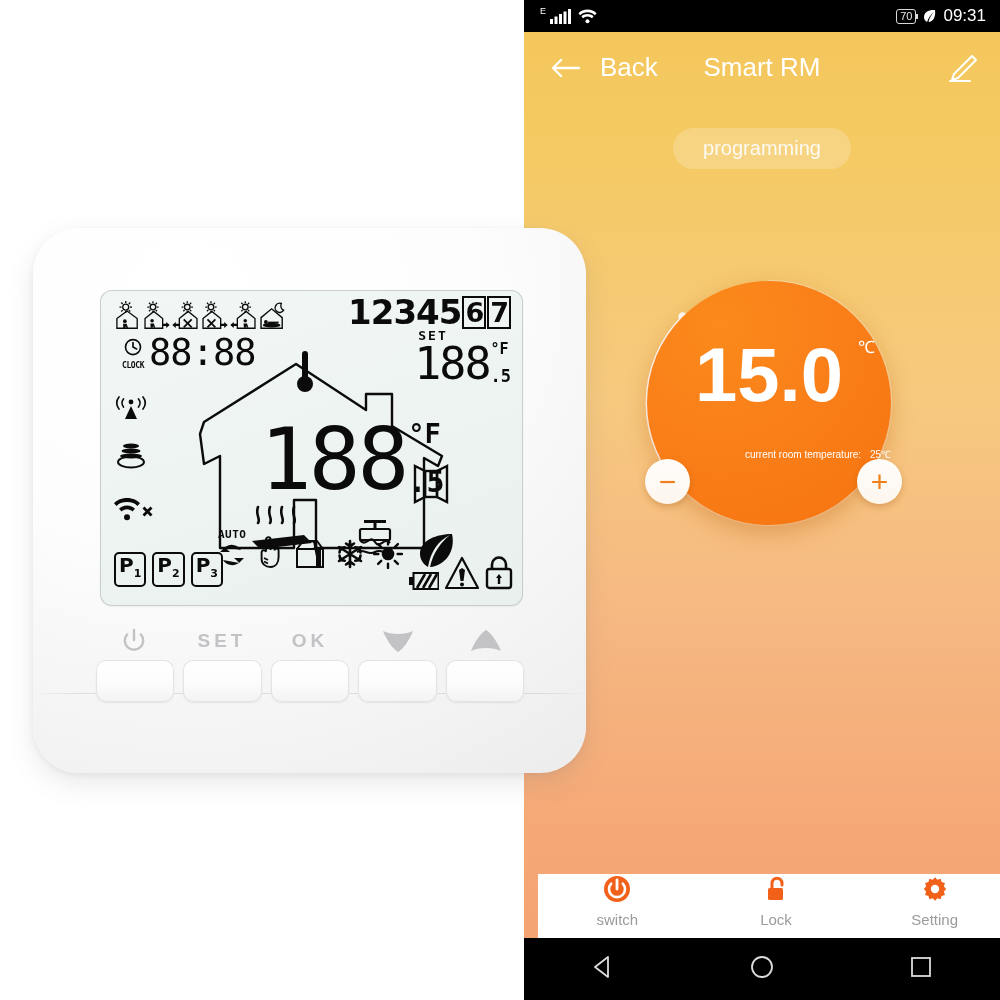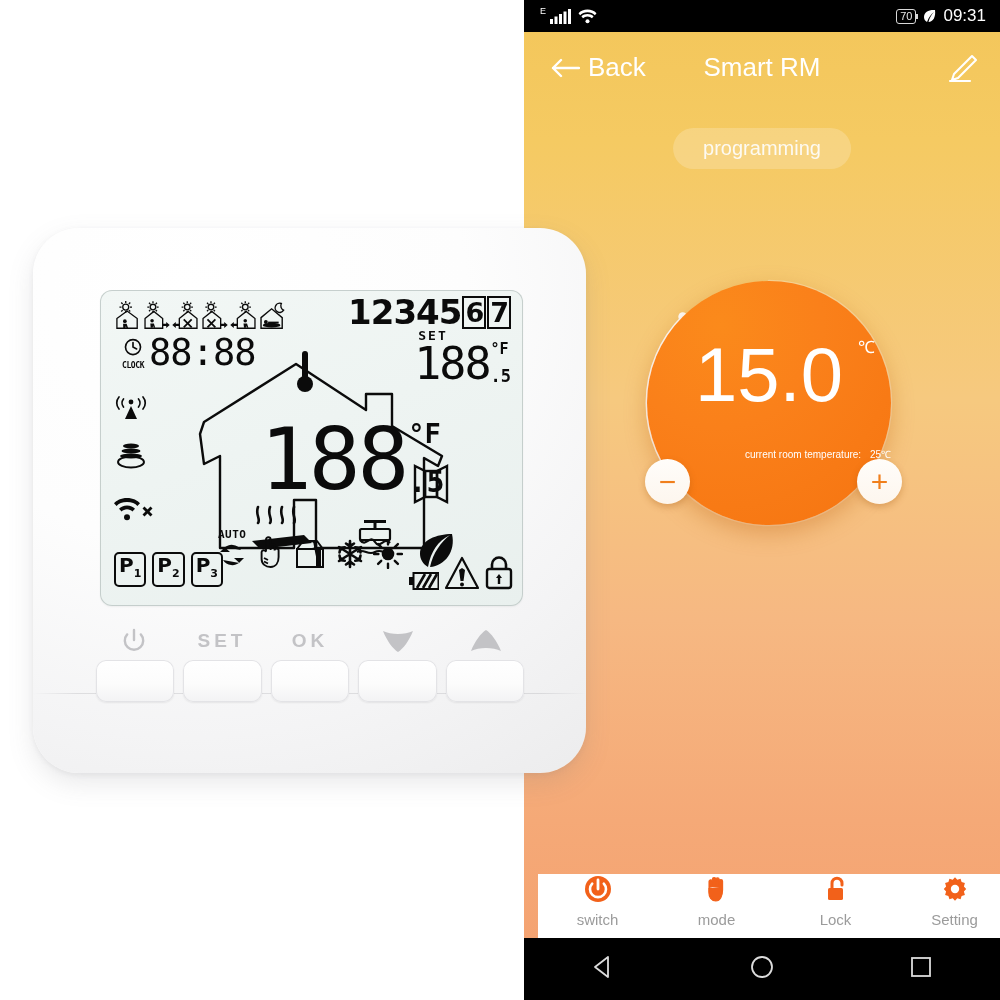--- a/index.html
+++ b/index.html
@@ -113,40 +113,40 @@
   }
   .sb-left{display:flex;align-items:center;gap:6px;}
   .sb-right{display:flex;align-items:center;gap:7px;color:#fff;font-size:17px;}
   .battery{
     border:1.6px solid #d8d8d8;border-radius:3px;padding:0 3px;font-size:11px;color:#e8e8e8;
     line-height:13px;font-family:"Liberation Sans",sans-serif;position:relative;
   }
   .battery:after{content:"";position:absolute;right:-3px;top:4px;width:2px;height:5px;background:#d8d8d8;}
 
   .appbar{position:absolute;left:0;top:32px;width:476px;height:78px;}
-  .back-btn{position:absolute;left:26px;top:20px;display:flex;align-items:center;gap:8px;cursor:pointer;}
+  .back-btn{position:absolute;left:26px;top:20px;display:flex;align-items:center;gap:20px;cursor:pointer;}
   .back-btn .lbl{color:#fff;font-size:26px;}
   .app-title{position:absolute;left:0;top:20px;width:476px;text-align:center;color:#fff;font-size:26px;}
   .edit-btn{position:absolute;right:22px;top:22px;}
 
   .prog-btn{
     position:absolute;left:50%;transform:translateX(-50%);top:128px;
     padding:9px 30px;border-radius:22px;background:rgba(255,255,255,0.20);
     color:#fdfaf2;font-size:20px;cursor:pointer;
   }
 
   .dial-wrap{position:absolute;left:105px;top:263px;width:280px;height:280px;}
   .dial{
     position:absolute;left:18px;top:18px;width:244px;height:244px;border-radius:50%;
     background:radial-gradient(120% 120% at 30% 18%, #fb8a1b 0%, #fa801a 35%, #f87a15 62%, #f4720f 100%);
     box-shadow:0 8px 22px rgba(190,95,15,0.35);
   }
   .dial-val{
     position:absolute;left:0;top:56px;width:244px;text-align:center;
-    color:#fff;font-size:76px;line-height:76px;font-weight:400;
+    color:#fff;font-size:76px;line-height:76px;font-weight:700;
   }
   .dial-unit{position:absolute;right:16px;top:54px;color:#fff;font-size:17px;}
   .dial-sub{
     position:absolute;left:0;top:166px;width:244px;text-align:right;color:#fff;font-size:10px;
   }
   .dial-sub .cur{margin-left:6px;}
   .circ-btn{
     position:absolute;width:45px;height:45px;border-radius:50%;
     background:linear-gradient(180deg,#fffdfa 0%,#fdf6ee 100%);
     box-shadow:0 3px 7px rgba(160,80,10,0.30);
@@ -242,26 +242,20 @@
     <div class="tool">
       <svg width="30" height="30" viewBox="0 0 30 30">
         <circle cx="15" cy="15" r="13" fill="#F2611A"></circle>
         <path d="M15 6 L15 15" stroke="#fff" stroke-width="2.8" stroke-linecap="round"></path>
         <path d="M9.2 9.6 A8 8 0 1 0 20.8 9.6" stroke="#fff" stroke-width="2.6" fill="none" stroke-linecap="round"></path>
       </svg>
       <span class="lbl">switch</span>
     </div>
     <div class="tool">
       <svg width="30" height="30" viewBox="0 0 30 30">
-        <path d="M7 14 L7 7.5 a1.7 1.7 0 0 1 3.4 0 L10.4 13 M10.4 13 L10.4 5.3 a1.7 1.7 0 0 1 3.4 0 L13.8 13 M13.8 13 L13.8 5.6 a1.7 1.7 0 0 1 3.4 0 L17.2 13 M17.2 13 L17.2 7.2 a1.7 1.7 0 0 1 3.4 0 L20.6 16 c0 6-2.4 11-6.8 11 -4.4 0-7-4-7-9 L6.8 14" fill="#F2611A" stroke="#F2611A" stroke-width="1.1" stroke-linejoin="round"></path>
-      </svg>
-      <span class="lbl">mode</span>
-    </div>
-    <div class="tool">
-      <svg width="30" height="30" viewBox="0 0 30 30">
         <rect x="7" y="14" width="15" height="12" rx="1.6" fill="#F2611A"></rect>
         <path d="M11 14 L11 9.2 a5 5 0 0 1 10 0 L21 11" stroke="#F2611A" stroke-width="3" fill="none" stroke-linecap="round"></path>
       </svg>
       <span class="lbl">Lock</span>
     </div>
     <div class="tool">
       <svg width="30" height="30" viewBox="0 0 30 30">
         <path d="M15 3.2 l2.3 2.6 3.3-1 1 3.3 3.3 1 -1 3.3 2.3 2.6 -2.3 2.6 1 3.3 -3.3 1 -1 3.3 -3.3-1 -2.3 2.6 -2.3-2.6 -3.3 1 -1-3.3 -3.3-1 1-3.3 -2.3-2.6 2.3-2.6 -1-3.3 3.3-1 1-3.3 3.3 1z" fill="#F2611A"></path>
         <circle cx="15" cy="15" r="4.2" fill="#fff"></circle>
       </svg>

